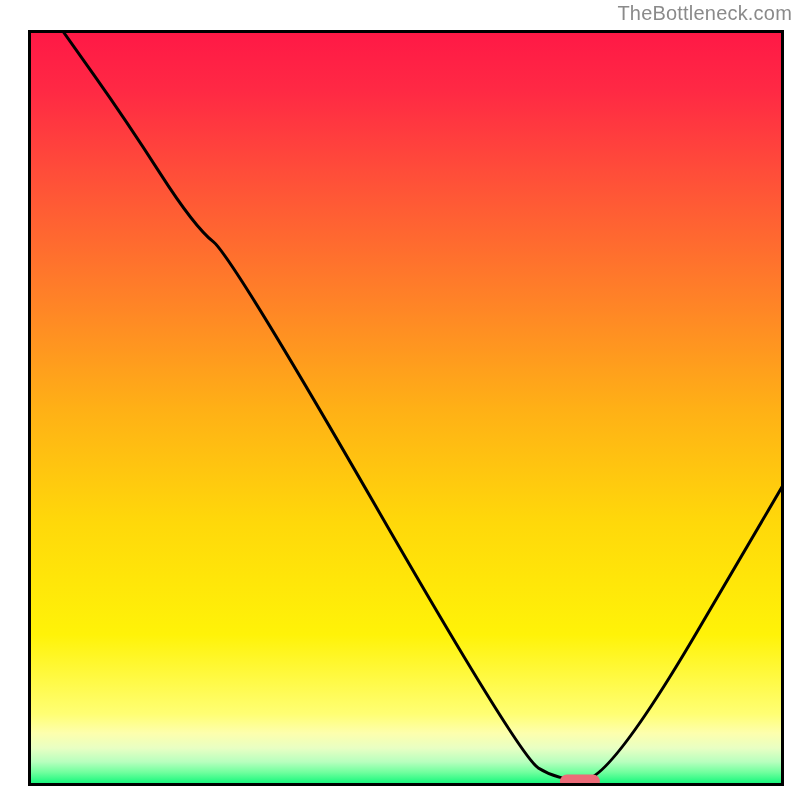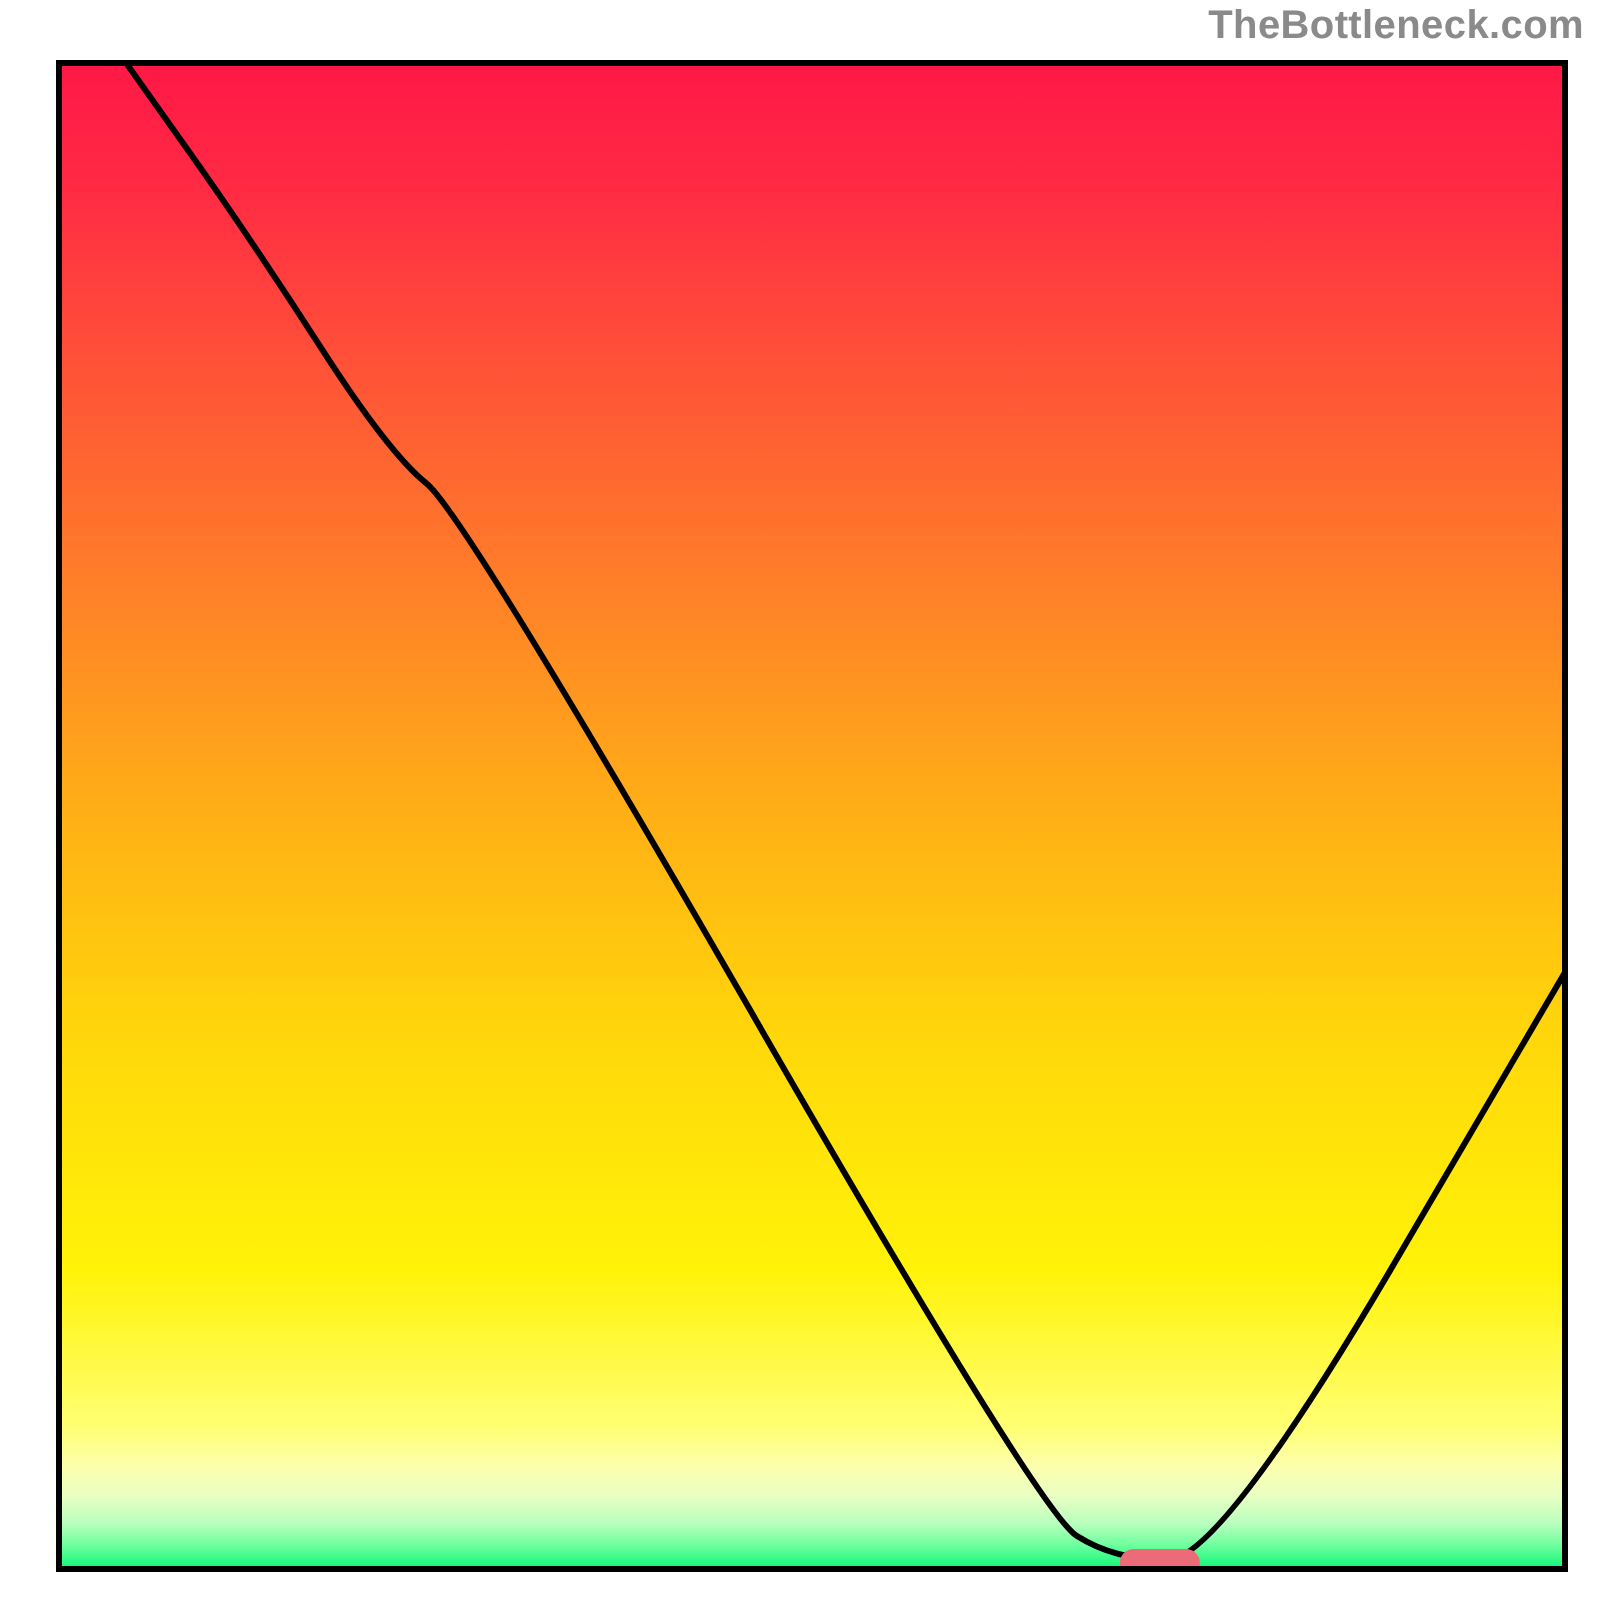--- a/index.html
+++ b/index.html
@@ -1,17 +1,17 @@
 <!DOCTYPE html>
 <html><head>
 <meta charset="utf-8">
 <style>
   * { margin: 0; padding: 0; box-sizing: border-box; }
   body { width: 800px; height: 800px; background: #fff; position: relative; font-family: Arial, sans-serif; }
-  .watermark { position: absolute; top: 2px; right: 8px; font-size: 20px; color: #8a8a8a; font-weight: 700; letter-spacing: 0.2px; }
+  .watermark { position: absolute; top: 2px; right: 8px; font-size: 20px; color: #8a8a8a; font-weight: 400; letter-spacing: 0.2px; }
   .plot-frame { position: absolute; }
   .plot-gradient { position: absolute; inset: 0; }
   .plot-svg { position: absolute; inset: 0; }
 </style>
 </head>
 <body>
 
 <div class="watermark">TheBottleneck.com</div>
 
 <div class="plot-frame" style="left: 28px; top: 30px; width: 756px; height: 756px;">

